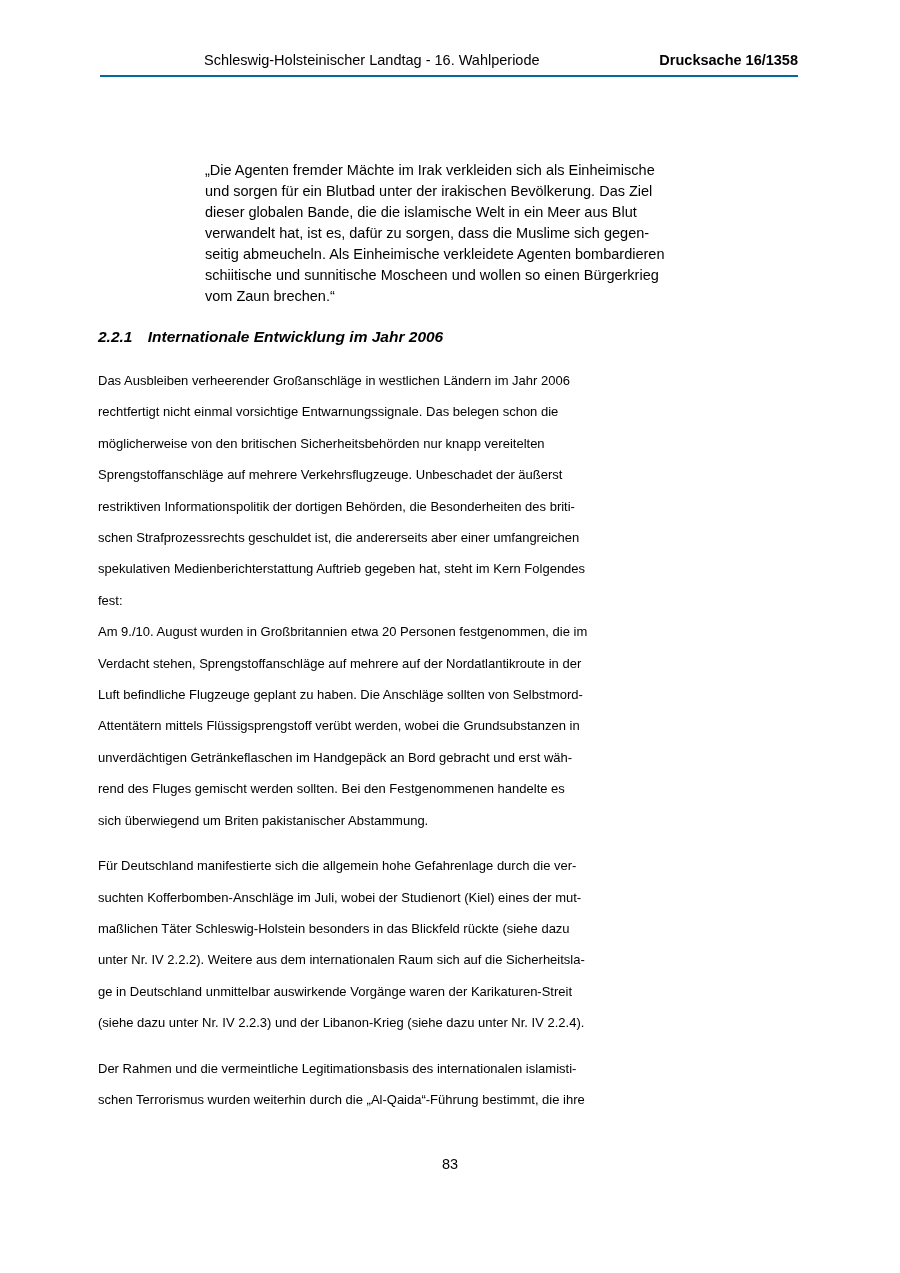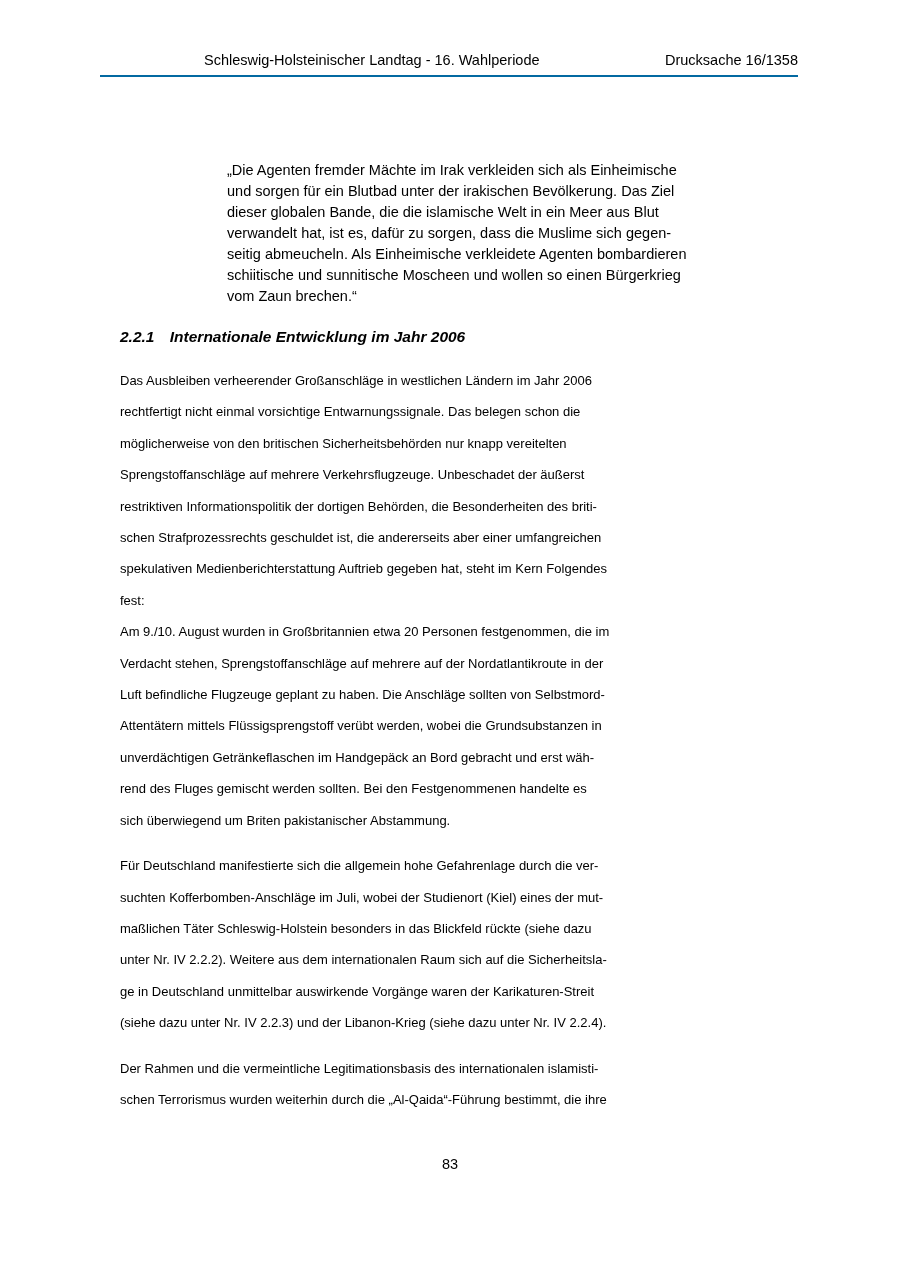--- a/index.html
+++ b/index.html
@@ -18,24 +18,24 @@
     left: 100px;
     top: 52px;
     width: 698px;
     display: flex;
     align-items: baseline;
     padding-bottom: 7px;
     border-bottom: 2px solid #0369a1;
     font-size: 14.5px;
   }
   .doc-header .left { margin-left: 104px; }
-  .doc-header .right { margin-left: auto; font-weight: normal; }
+  .doc-header .right { margin-left: auto; font-weight: bold; }
   .content {
     position: absolute;
-    left: 120px;
+    left: 98px;
     top: 160px;
     width: 690px;
   }
   .quote {
     margin-left: 107px;
     width: 566px;
     font-size: 14.5px;
     line-height: 21px;
     white-space: pre-line;
   }

